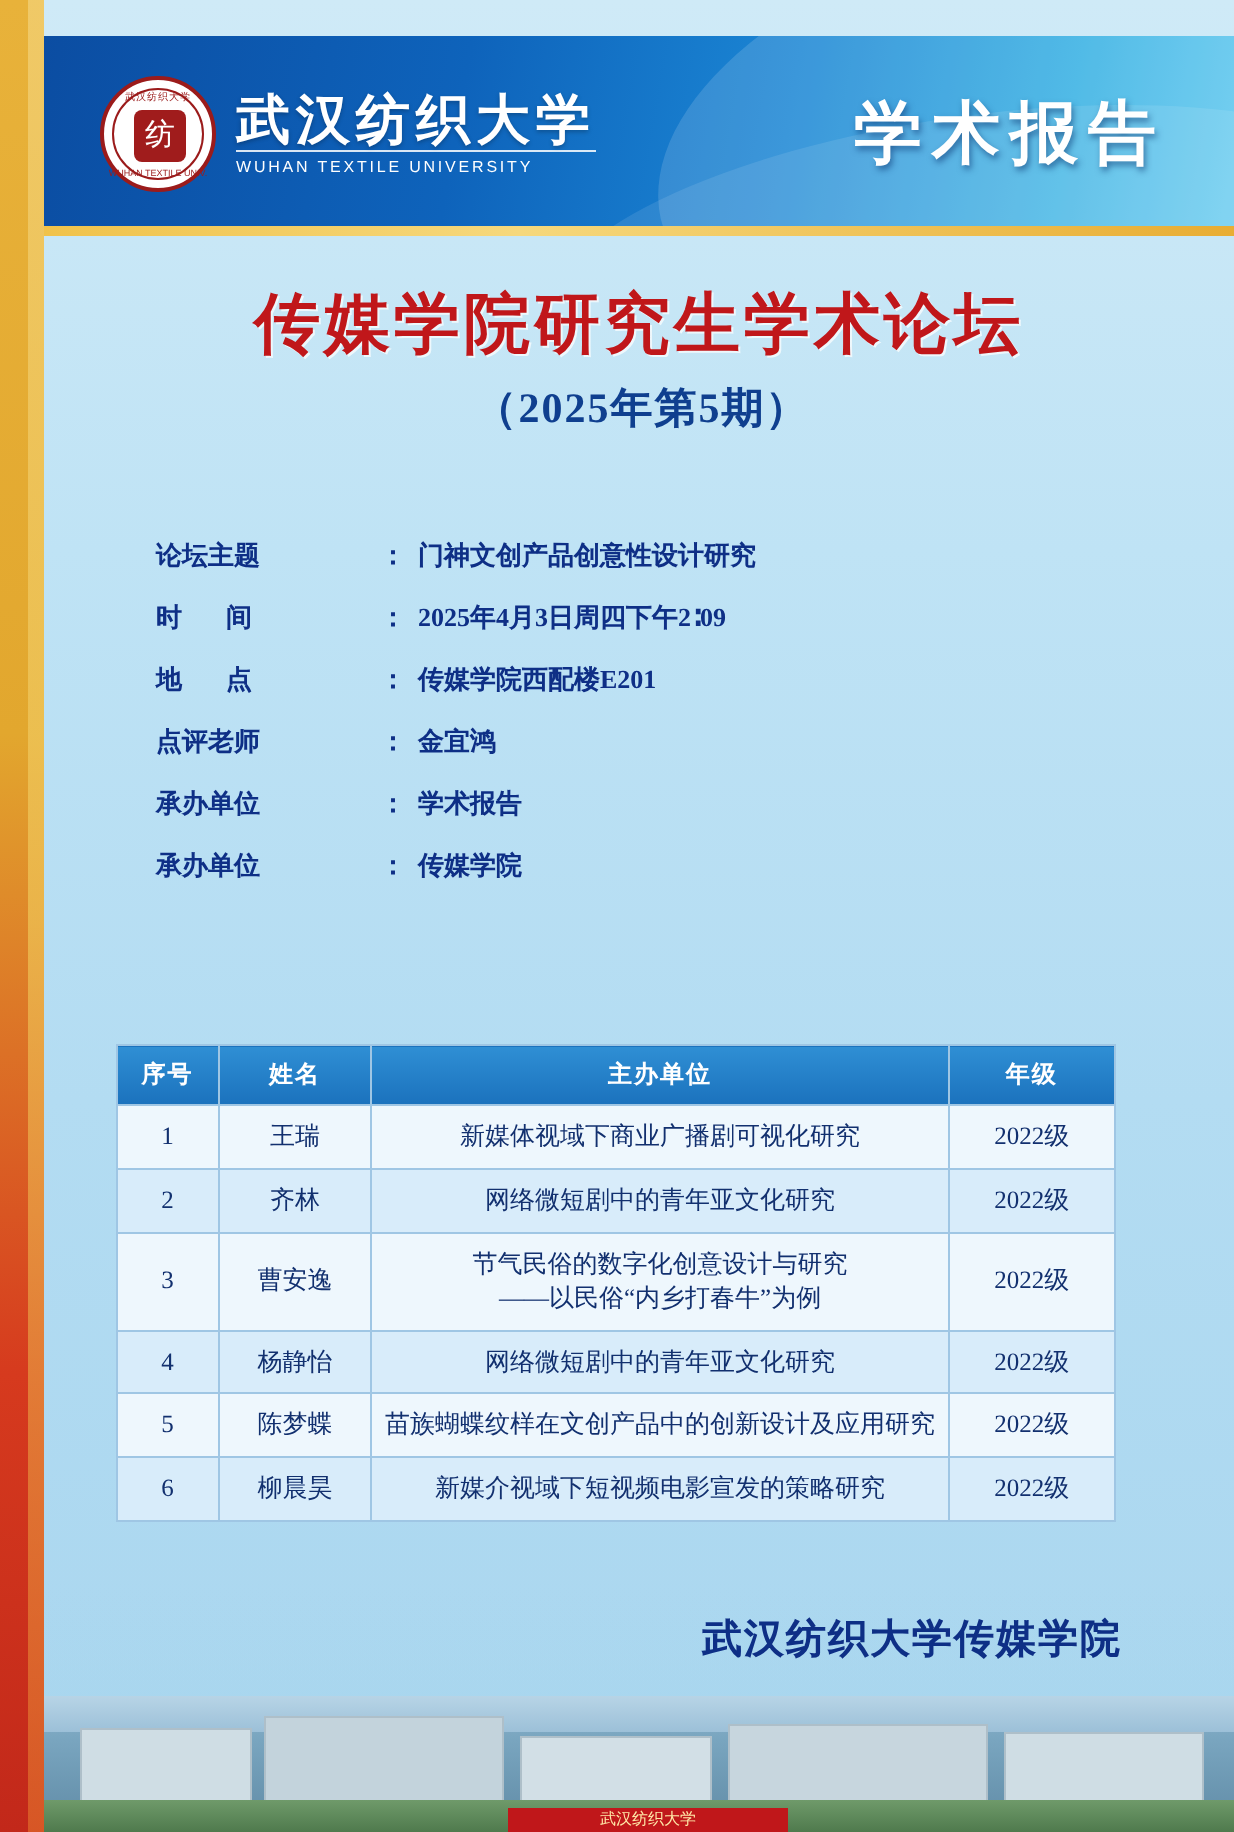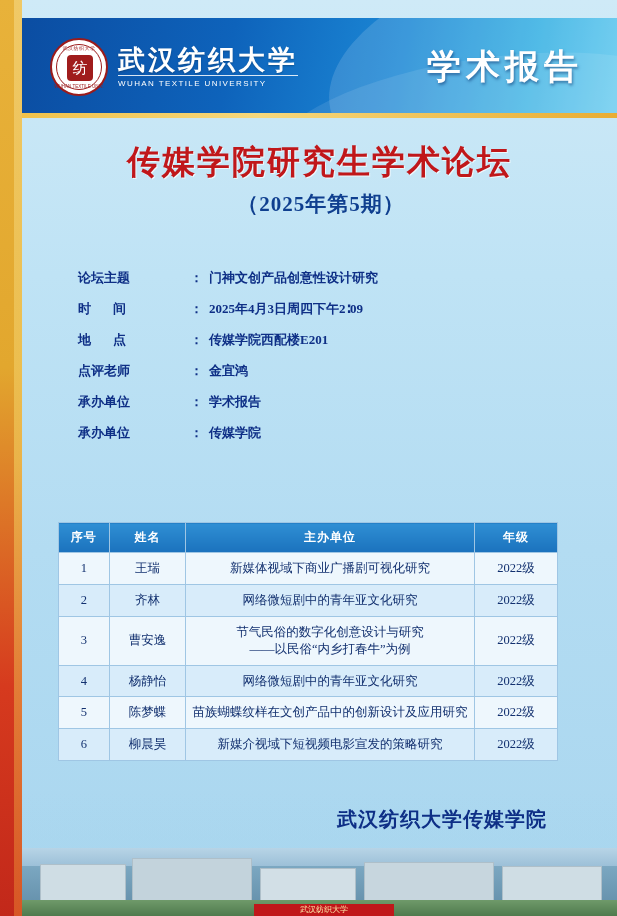--- a/index.html
+++ b/index.html
@@ -226,21 +226,21 @@
   td.title-cell { text-align: center; }
   
   .footer-band {
     position: absolute;
     left: 22px; top: 790px;
     width: 595px; height: 58px;
     background: linear-gradient(180deg, rgba(176,219,241,0) 0%, rgba(168,214,238,.55) 100%);
   }
   .footer-text {
     position: absolute;
-    right: 70px; top: 806px;
+    right: 56px; top: 806px;
     font-family: "Liberation Serif", serif;
     font-size: 20px;
     font-weight: bold;
     color: #0e2f86;
     letter-spacing: 1px;
   }
   
   .photo {
     position: absolute;
     left: 22px; top: 848px;

